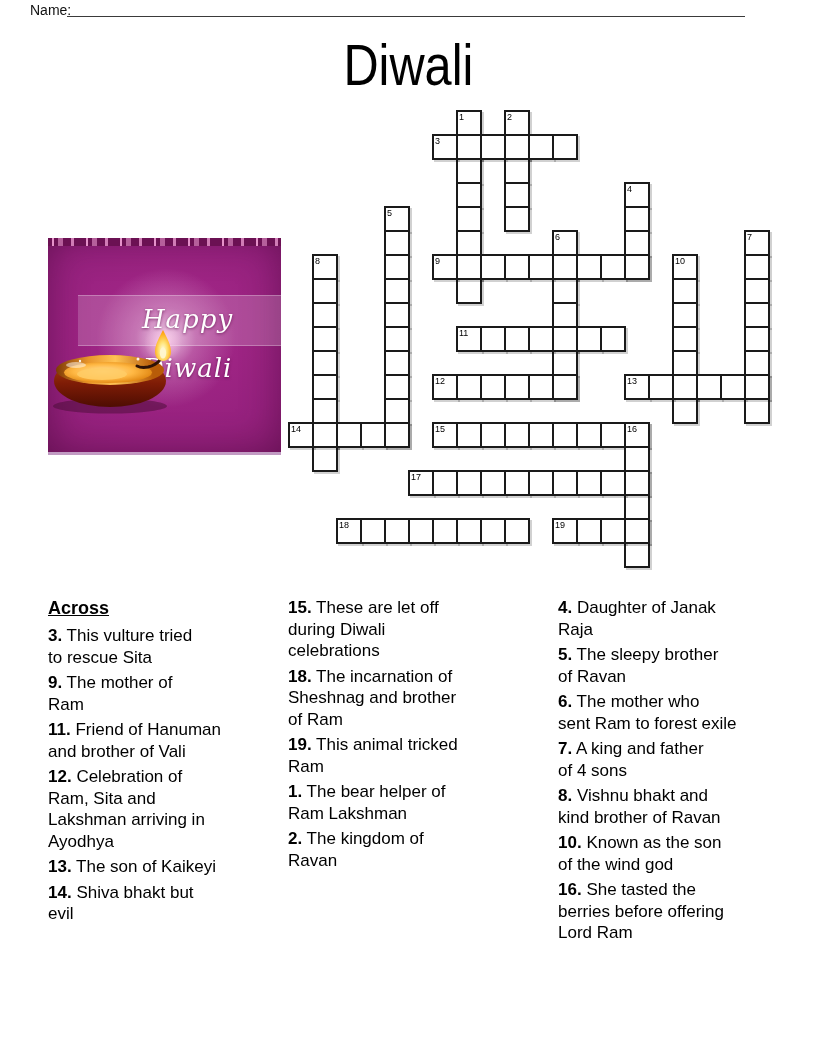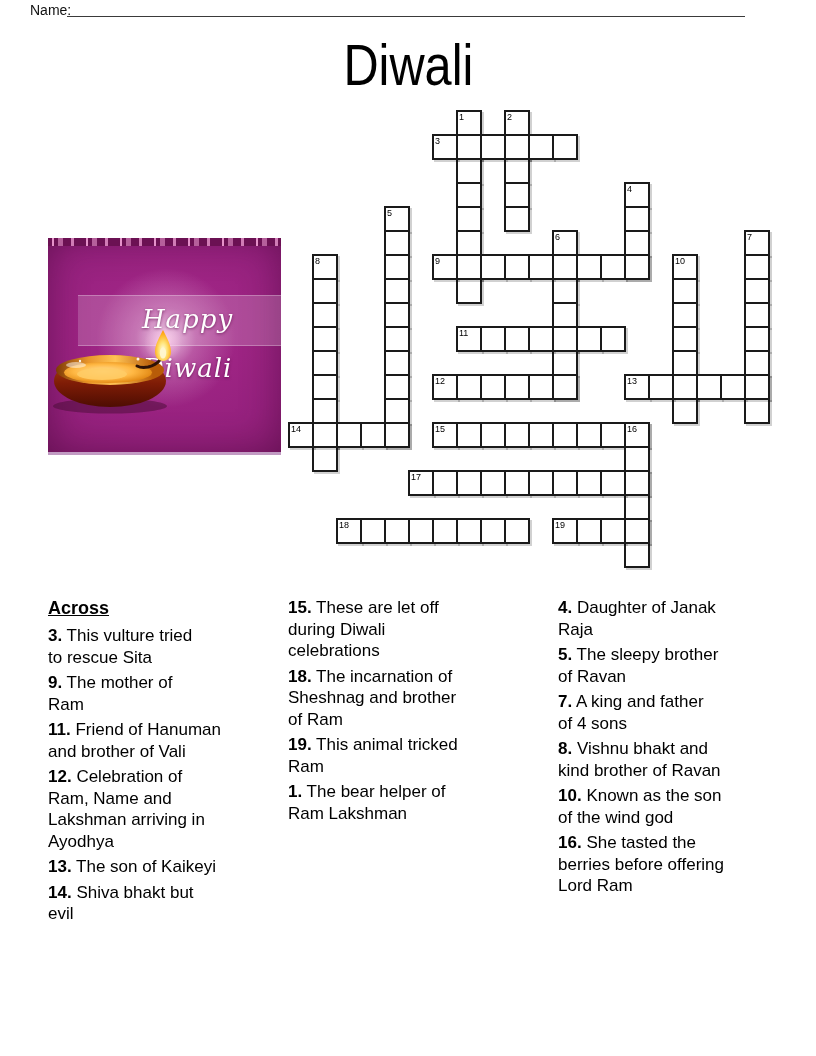--- a/index.html
+++ b/index.html
@@ -275,44 +275,48 @@
   <div class="clues" id="clues">
       <div class="clue-col" style="left: 48px; width: 232px;">
         <div class="clue-head">Across</div>
         <div class="clue"><b class="cnum">3.</b> <span class="ctext">This vulture tried
 to rescue Sita</span></div>
         <div class="clue"><b class="cnum">9.</b> <span class="ctext">The mother of
 Ram</span></div>
         <div class="clue"><b class="cnum">11.</b> <span class="ctext">Friend of Hanuman
 and brother of Vali</span></div>
         <div class="clue"><b class="cnum">12.</b> <span class="ctext">Celebration of
-Ram, Name and
+Ram, Sita and
 Lakshman arriving in
 Ayodhya</span></div>
         <div class="clue"><b class="cnum">13.</b> <span class="ctext">The son of Kaikeyi</span></div>
         <div class="clue"><b class="cnum">14.</b> <span class="ctext">Shiva bhakt but
 evil</span></div>
       </div>
       <div class="clue-col" style="left: 288px; width: 232px;">
         <div class="clue"><b class="cnum">15.</b> <span class="ctext">These are let off
 during Diwali
 celebrations</span></div>
         <div class="clue"><b class="cnum">18.</b> <span class="ctext">The incarnation of
 Sheshnag and brother
 of Ram</span></div>
         <div class="clue"><b class="cnum">19.</b> <span class="ctext">This animal tricked
 Ram</span></div>
         <div class="clue"><b class="cnum">1.</b> <span class="ctext">The bear helper of
 Ram Lakshman</span></div>
+        <div class="clue"><b class="cnum">2.</b> <span class="ctext">The kingdom of
+Ravan</span></div>
       </div>
       <div class="clue-col" style="left: 558px; width: 238px;">
         <div class="clue"><b class="cnum">4.</b> <span class="ctext">Daughter of Janak
 Raja</span></div>
         <div class="clue"><b class="cnum">5.</b> <span class="ctext">The sleepy brother
 of Ravan</span></div>
+        <div class="clue"><b class="cnum">6.</b> <span class="ctext">The mother who
+sent Ram to forest exile</span></div>
         <div class="clue"><b class="cnum">7.</b> <span class="ctext">A king and father
 of 4 sons</span></div>
         <div class="clue"><b class="cnum">8.</b> <span class="ctext">Vishnu bhakt and
 kind brother of Ravan</span></div>
         <div class="clue"><b class="cnum">10.</b> <span class="ctext">Known as the son
 of the wind god</span></div>
         <div class="clue"><b class="cnum">16.</b> <span class="ctext">She tasted the
 berries before offering
 Lord Ram</span></div>
       </div>

